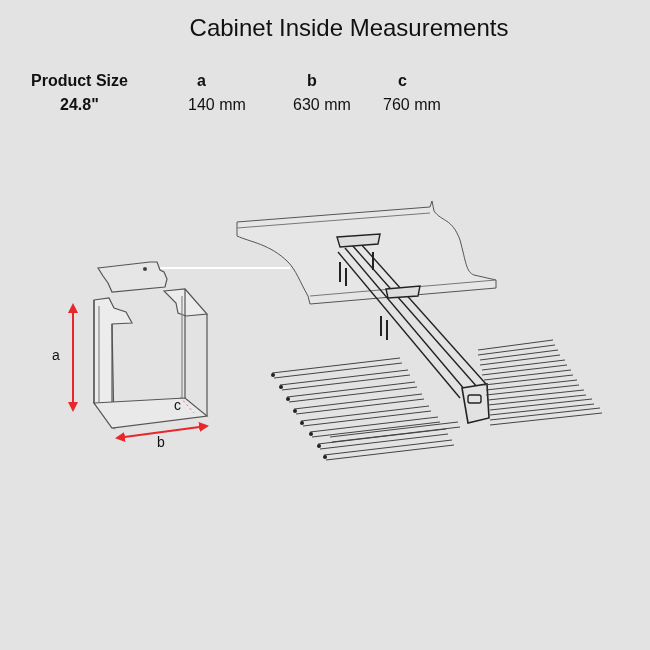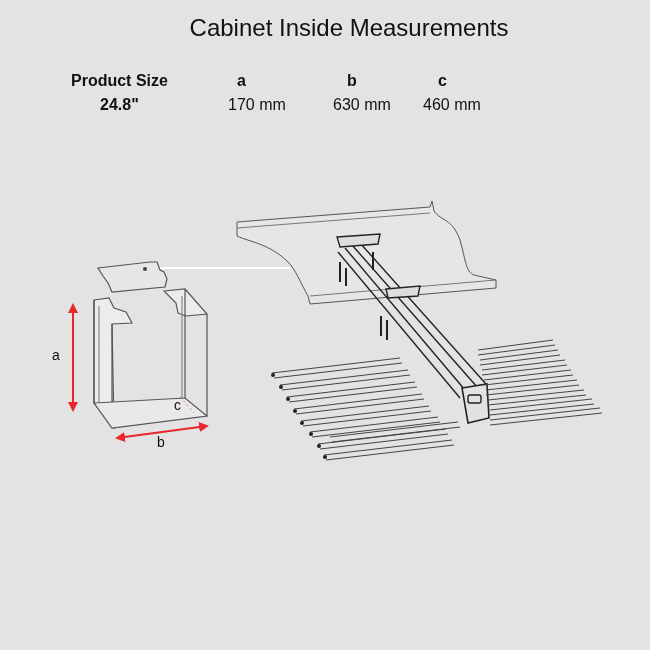--- a/index.html
+++ b/index.html
@@ -10,43 +10,43 @@
       overflow: hidden;
       font-family: "Liberation Sans", sans-serif;
       color: #111;
     }
     .title {
       position: absolute; left: 0; top: 14px; width: 634px;
       text-align: center; font-size: 24px; font-weight: normal;
       letter-spacing: 0px;
       padding-left: 32px;
     }
-    .spec { position: absolute; font-size: 16px; margin-left: 40px; }
+    .spec { position: absolute; font-size: 16px; }
     .spec.head { font-weight: bold; top: 72px; }
     .spec.val { top: 96px; }
     .spec.bold { font-weight: bold; }
     .diagram { position: absolute; left: 0; top: 0; }
     .dim-label {
       position: absolute; font-size: 14px; color: #111;
     }
   </style>
 </head>
 <body>
 
 <div class="title">Cabinet Inside Measurements</div>
 
 <div class="spec head" style="left:31px;">Product Size</div>
 <div class="spec head" style="left:197px;">a</div>
 <div class="spec head" style="left:307px;">b</div>
 <div class="spec head" style="left:398px;">c</div>
 
 <div class="spec val bold" style="left:60px;">24.8"</div>
-<div class="spec val" style="left:188px;">170 mm</div>
+<div class="spec val" style="left:188px;">140 mm</div>
 <div class="spec val" style="left:293px;text-align:right;">630 mm</div>
-<div class="spec val" style="left:383px;">460 mm</div>
+<div class="spec val" style="left:383px;">760 mm</div>
 
 <svg class="diagram" width="650" height="650" viewBox="0 0 650 650">
   <defs>
     <marker id="arrowRed" viewBox="0 0 10 10" refX="8" refY="5" markerWidth="5" markerHeight="5" orient="auto-start-reverse">
       <path d="M0,0 L10,5 L0,10 z" fill="#e8262b"></path>
     </marker>
   </defs>
 
   <line x1="160" y1="268" x2="290" y2="268" stroke="#ffffff" stroke-width="2"></line>
 

